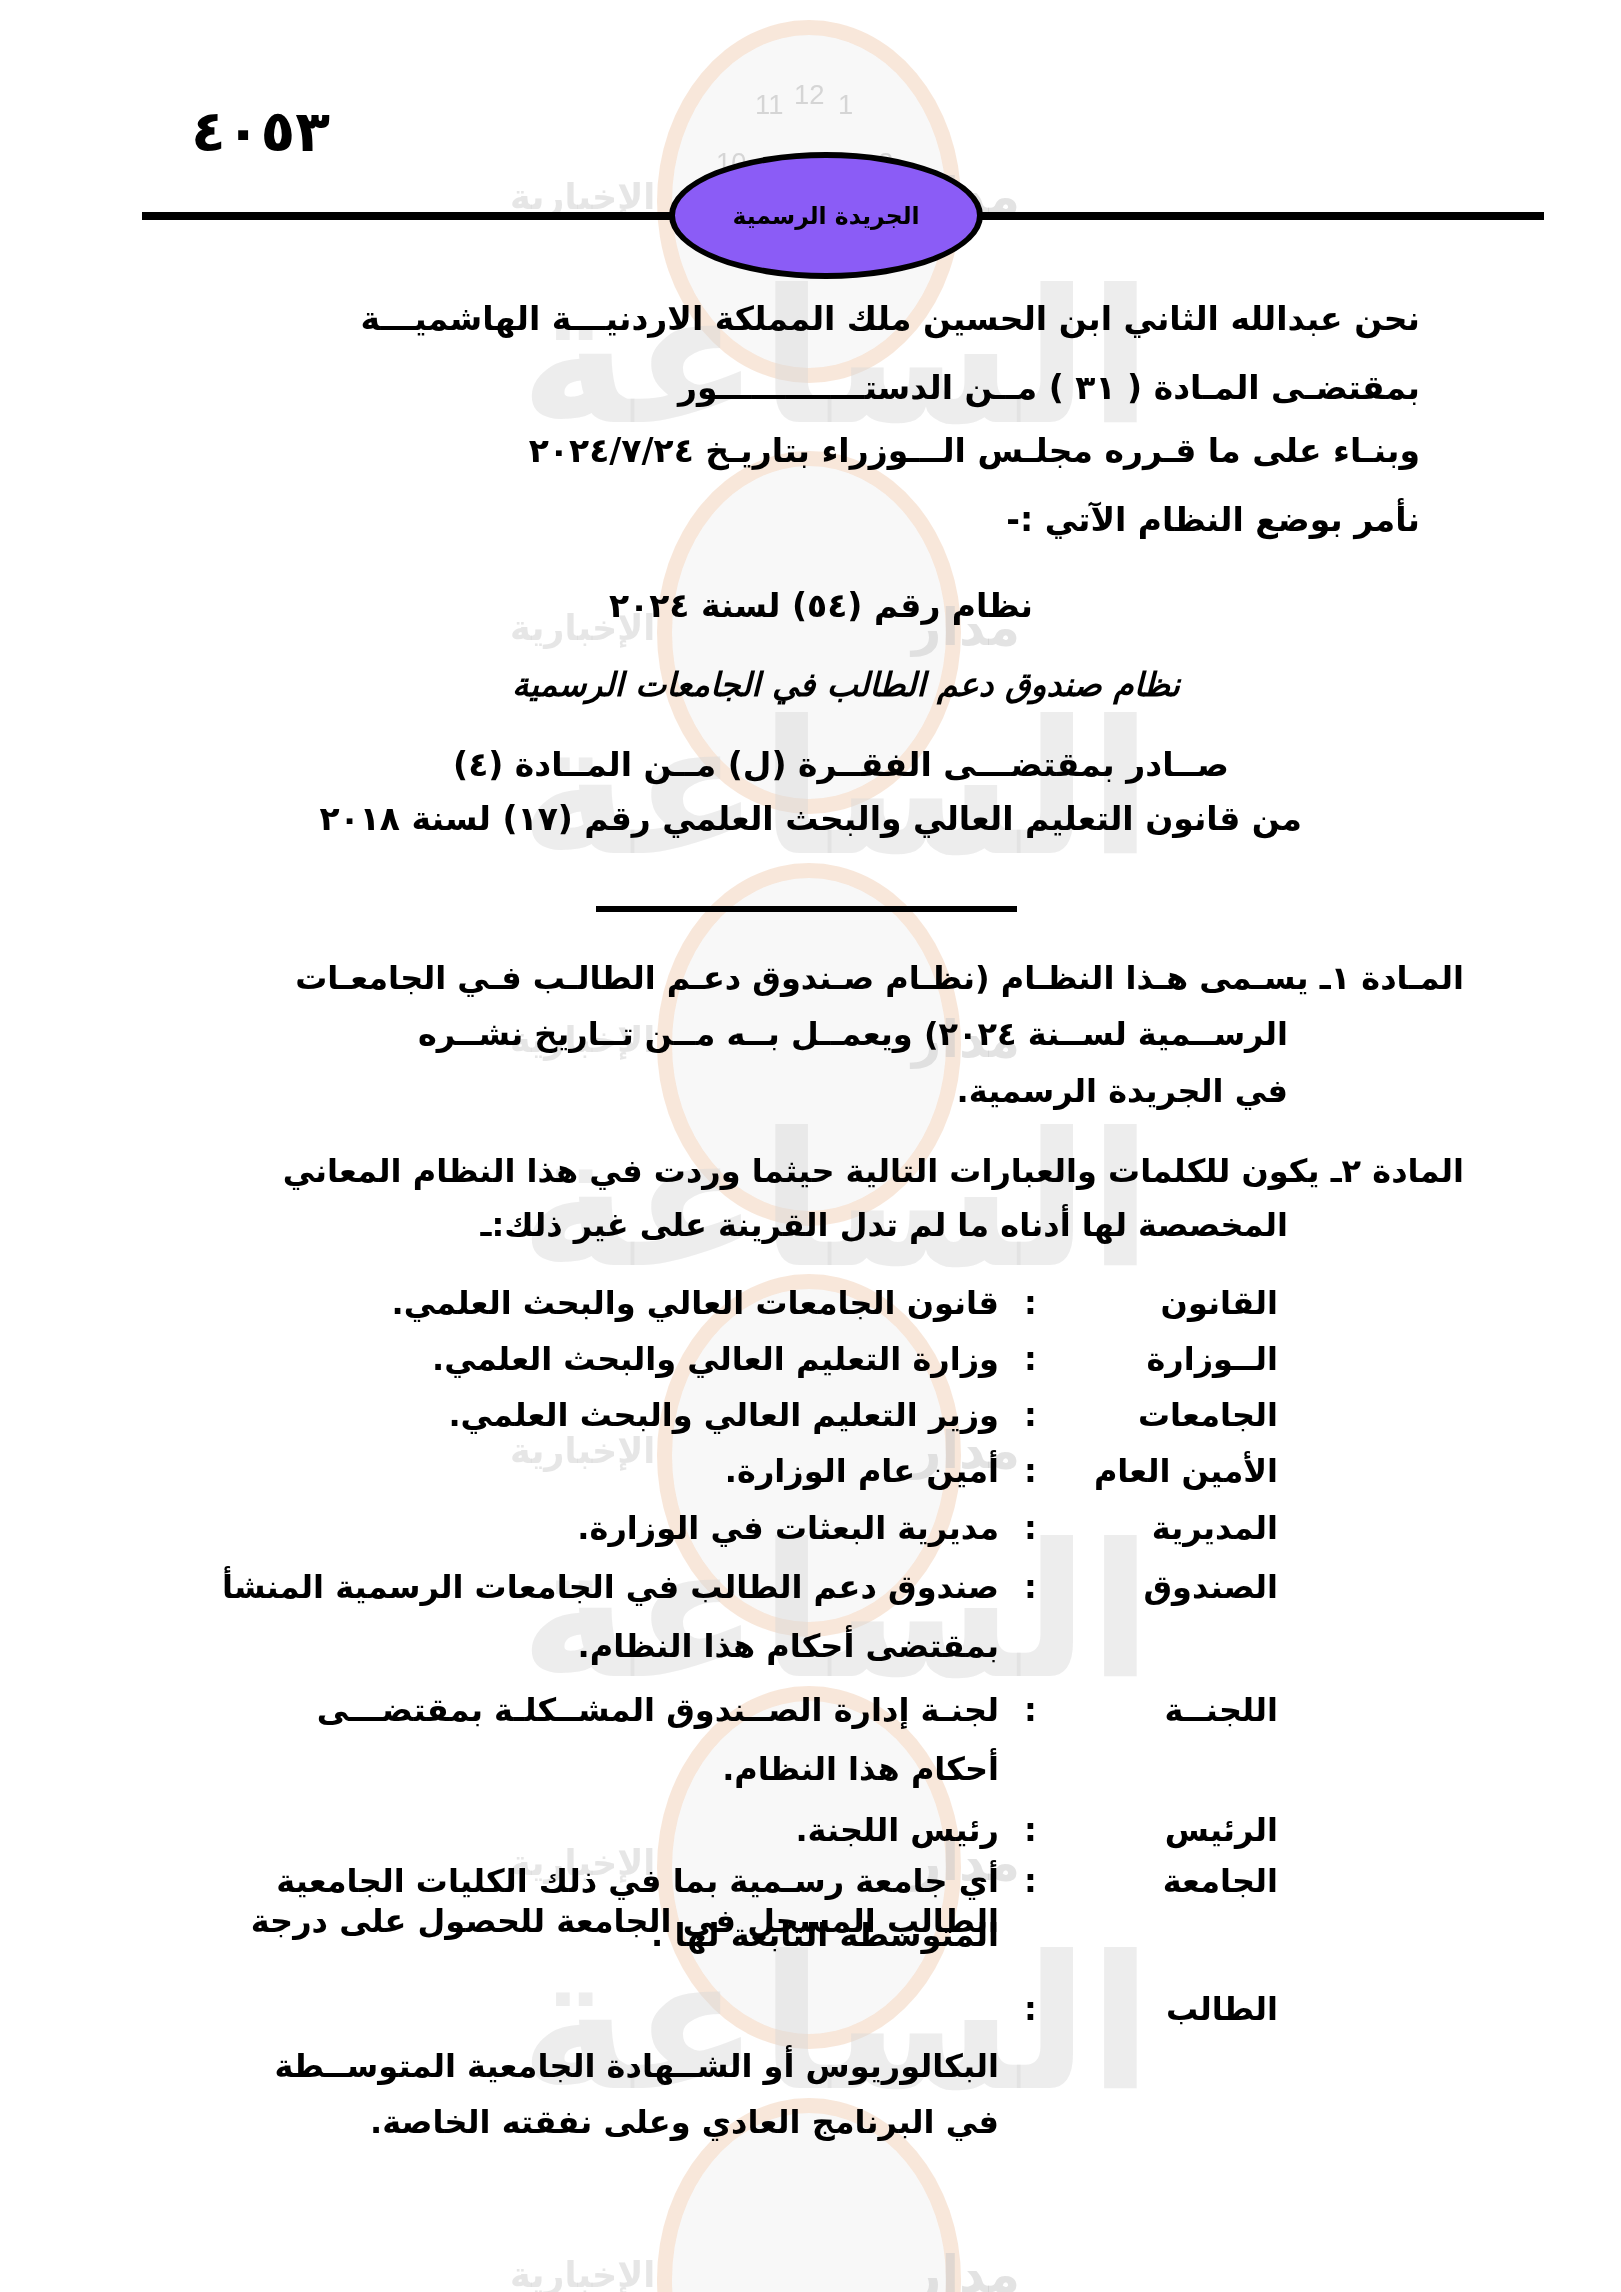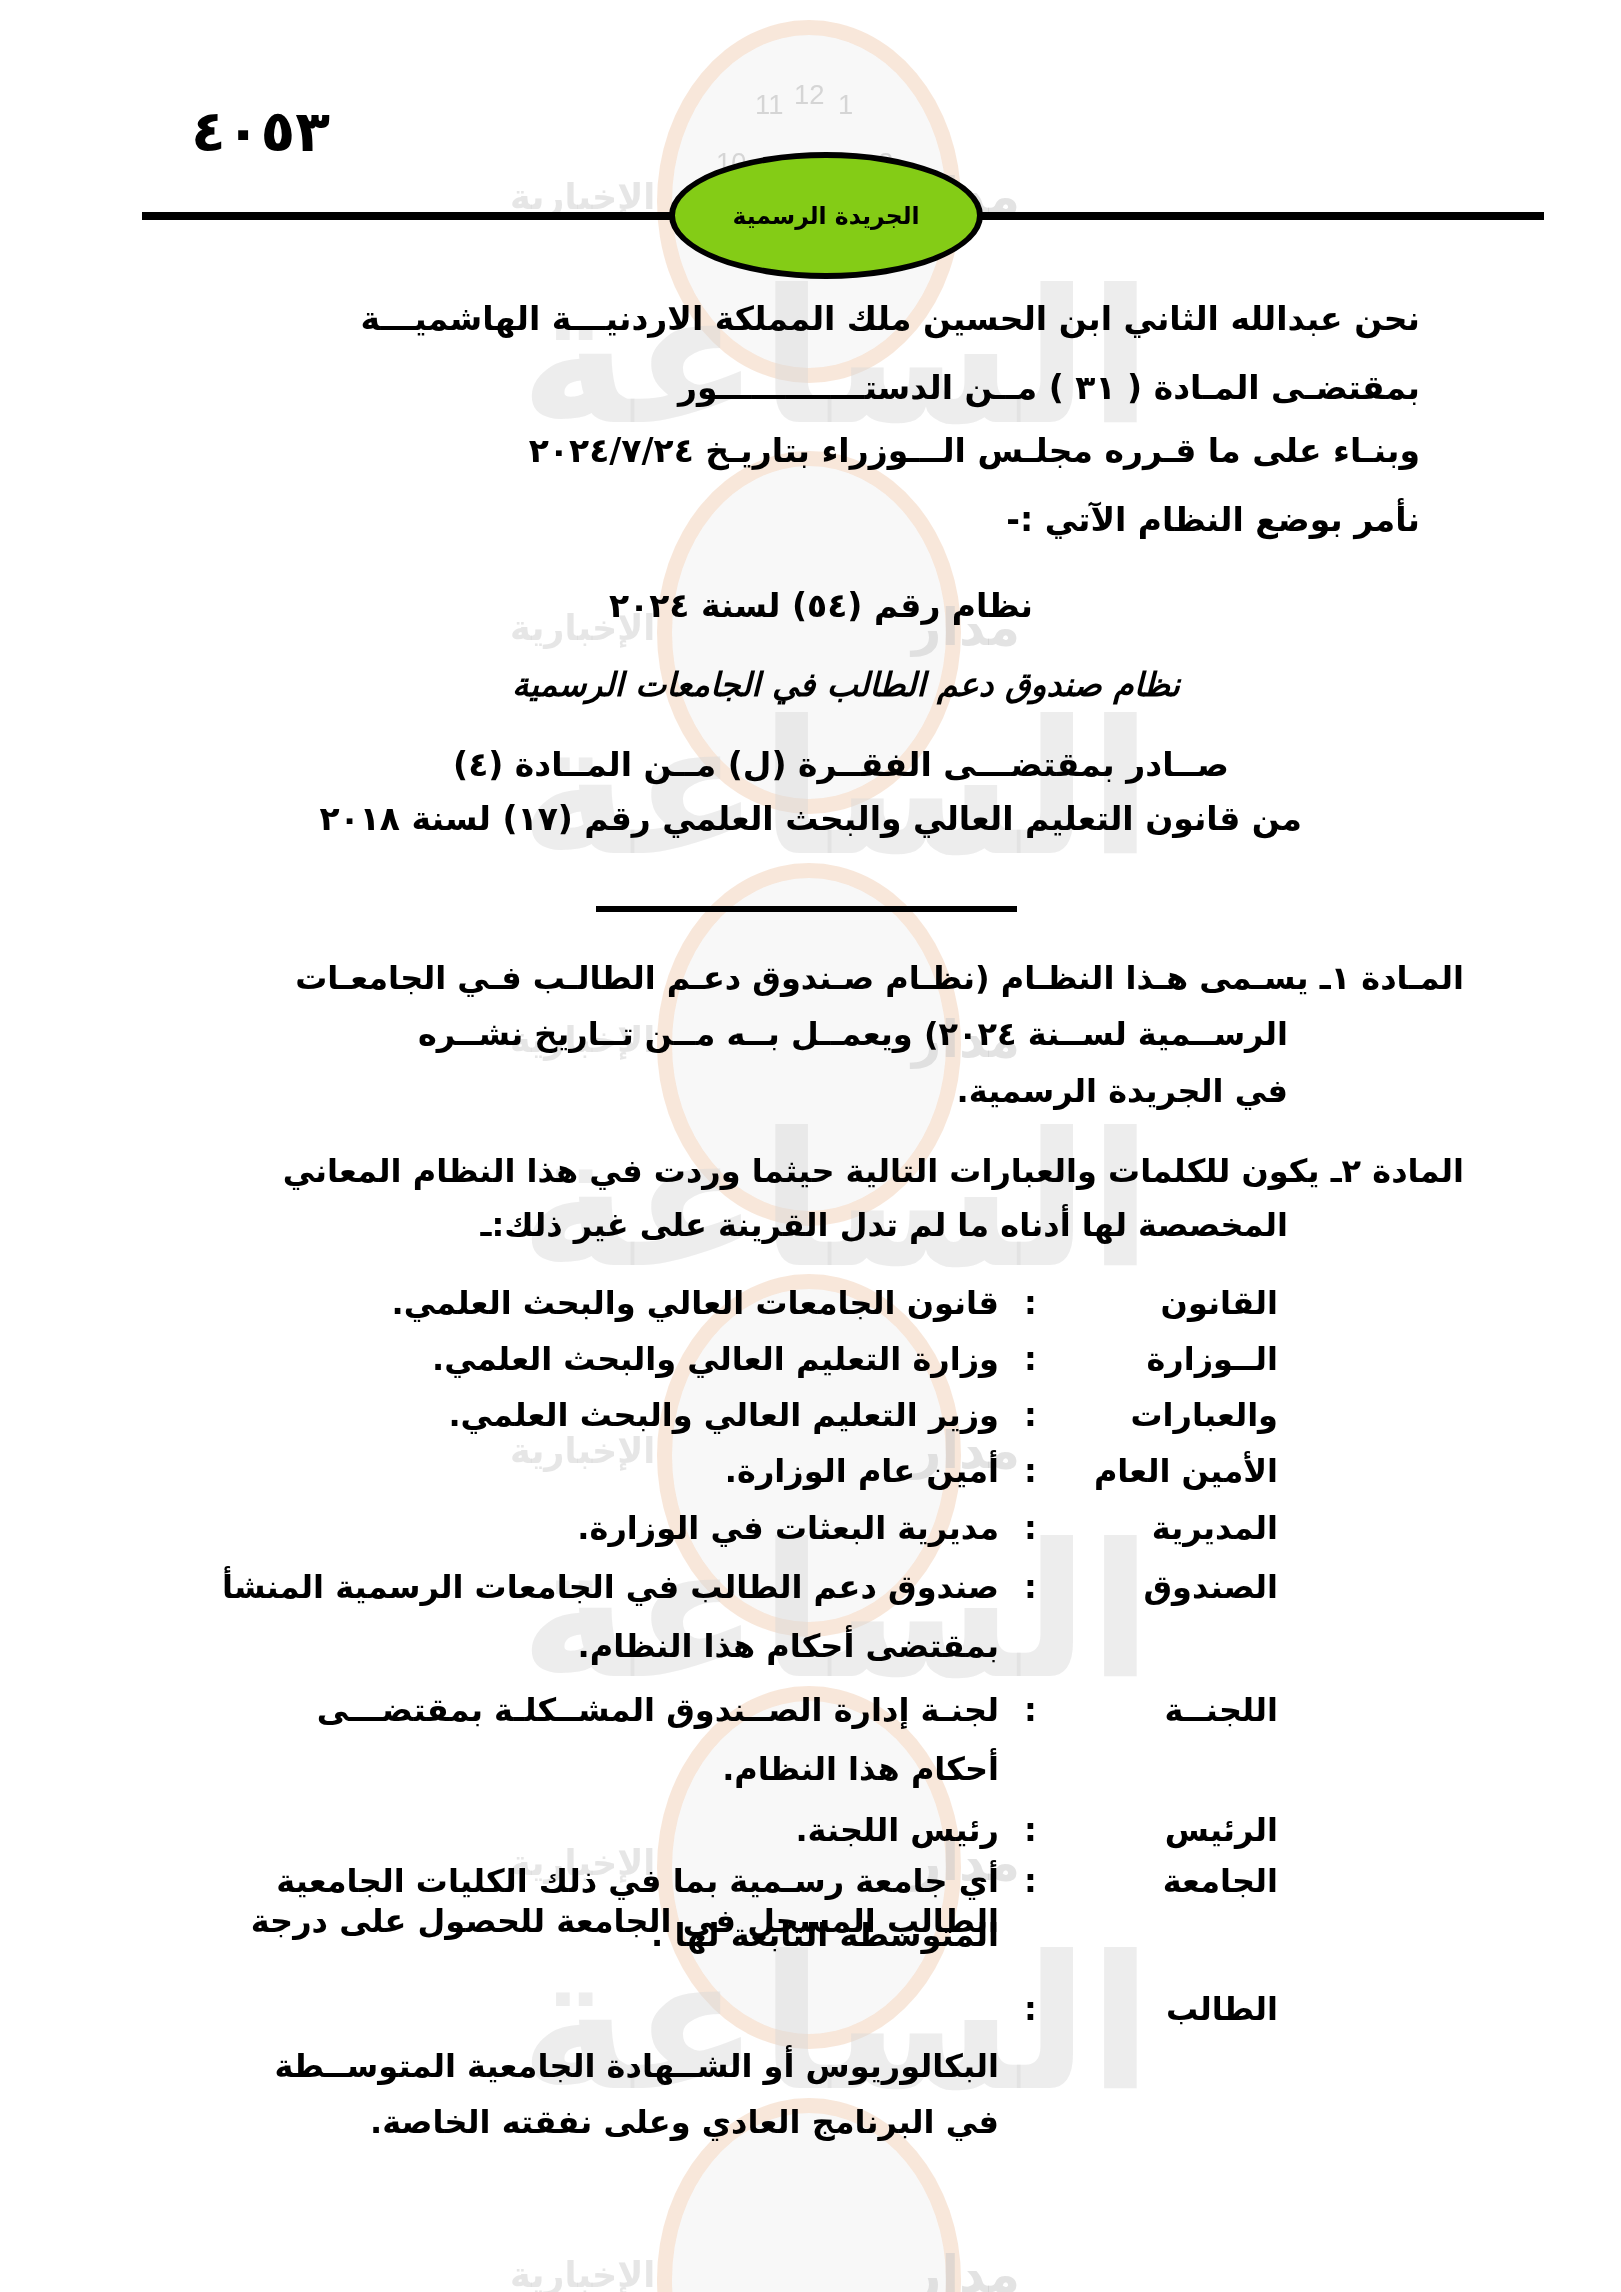--- a/index.html
+++ b/index.html
@@ -21,21 +21,21 @@
     .wm .hand { position: absolute; background: rgba(150,150,150,0.45); }
     .wm .brand-top { position: absolute; right: 0; top: 147px; font-size: 51px; font-weight: bold; color: rgba(200,200,200,0.5); font-family: "DejaVu Sans", sans-serif; }
     .wm .brand-sub { position: absolute; left: 0; top: 157px; font-size: 35px; font-weight: bold; color: rgba(205,205,205,0.5); font-family: "DejaVu Sans", sans-serif; }
     .wm .brand-big { position: absolute; left: 9.8px; top: 245px; font-size: 186px; font-weight: bold; color: rgba(215,215,215,0.45); font-family: "DejaVu Sans", sans-serif; line-height: 1; }
 
     
     .page-number { position: absolute; left: 191px; top: 98px; font-size: 57px; font-weight: bold; letter-spacing: 9.8px; direction: ltr; }
     .header-rule { position: absolute; left: 142px; top: 212px; width: 1402px; height: 7.8px; background: #000; }
     .header-oval {
       position: absolute; left: 669px; top: 152px; width: 314px; height: 127px;
-      border: 6.9px solid #000; border-radius: 50%; background: #84cc16; box-sizing: border-box;
+      border: 6.9px solid #000; border-radius: 50%; background: #8b5cf6; box-sizing: border-box;
       display: flex; align-items: center; justify-content: center;
     }
     .header-oval span { font-size: 23.5px; font-weight: bold; direction: rtl; }
     .line { position: absolute; font-weight: bold; font-size: 33px; white-space: nowrap; direction: rtl; }
 
     .preamble .line { right: 201px; }
     .title .line { font-size: 33px; }
     .sep { position: absolute; left: 596px; top: 906px; width: 421px; height: 5.9px; background: #000; }
 
     .defs .term { position: absolute; right: 343px; font-weight: bold; font-size: 32px; direction: rtl; white-space: nowrap; }
@@ -130,21 +130,21 @@
       <span class="term" style="top:1284px;">القانون</span>
       <span class="colon" style="top:1284px;">:</span>
       <span class="val" style="top:1284px;">قانون الجامعات العالي والبحث العلمي.</span>
     </div>
     <div>
       <span class="term" style="top:1340px;">الــوزارة</span>
       <span class="colon" style="top:1340px;">:</span>
       <span class="val" style="top:1340px;">وزارة التعليم العالي والبحث العلمي.</span>
     </div>
     <div>
-      <span class="term" style="top:1396px;">والعبارات</span>
+      <span class="term" style="top:1396px;">الجامعات</span>
       <span class="colon" style="top:1396px;">:</span>
       <span class="val" style="top:1396px;">وزير التعليم العالي والبحث العلمي.</span>
     </div>
     <div>
       <span class="term" style="top:1452px;">الأمين العام</span>
       <span class="colon" style="top:1452px;">:</span>
       <span class="val" style="top:1452px;">أمين عام الوزارة.</span>
     </div>
     <div>
       <span class="term" style="top:1509px;">المديرية</span>

